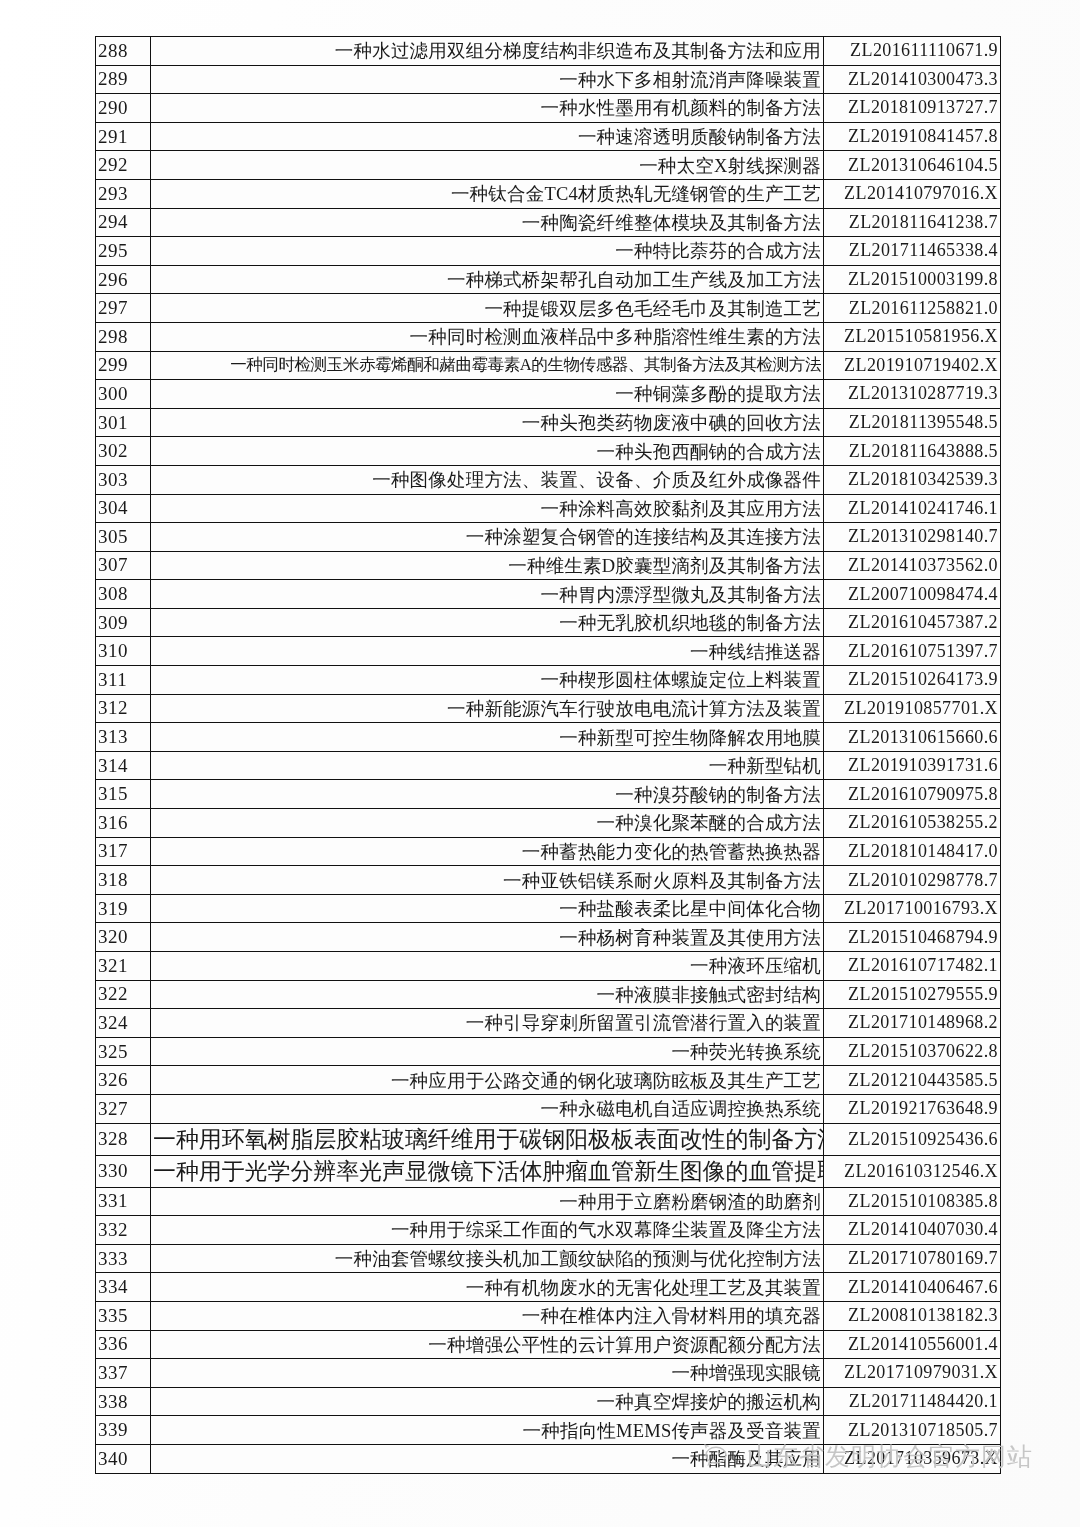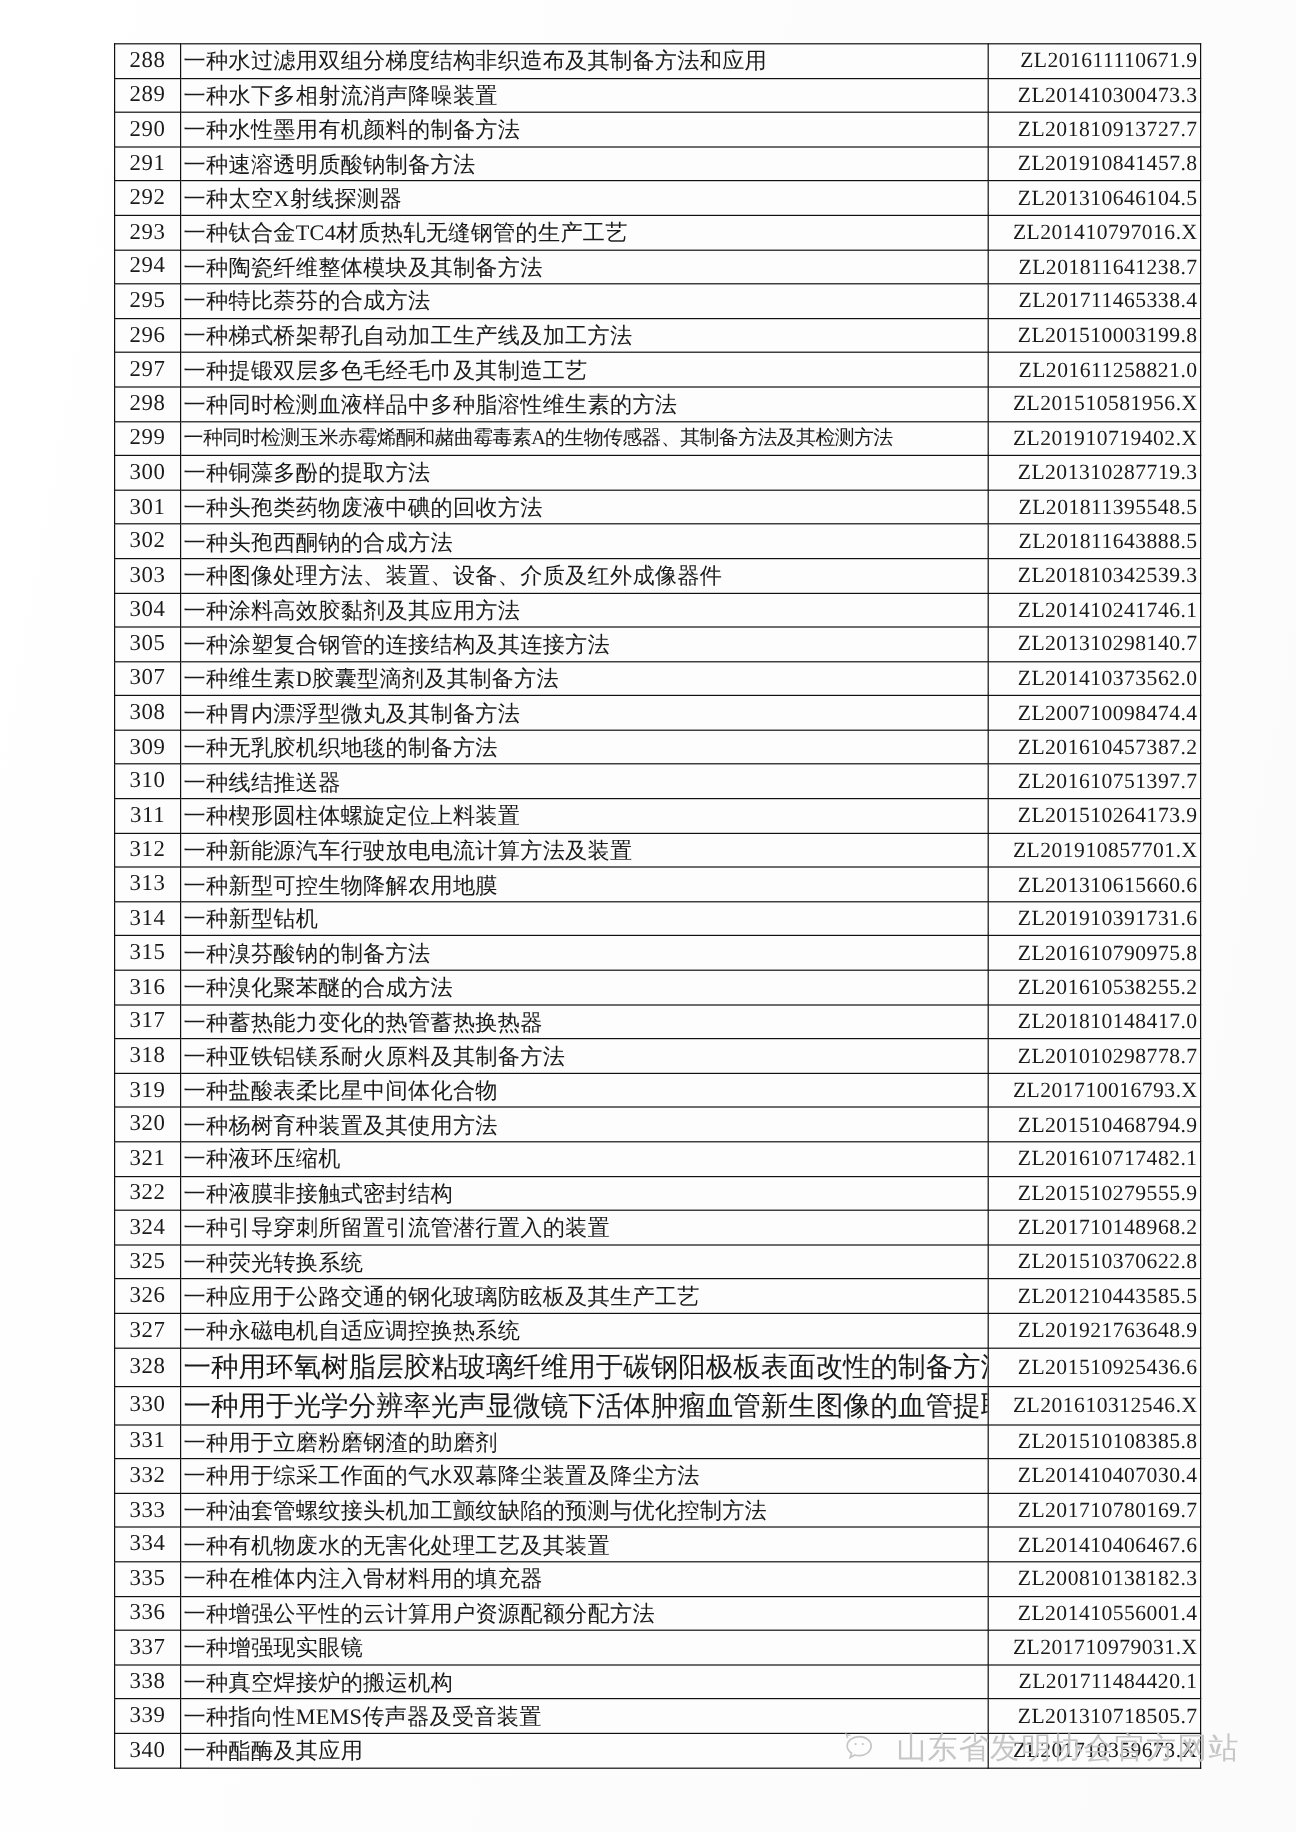--- a/index.html
+++ b/index.html
@@ -48,28 +48,28 @@
     padding: 0 2px;
     vertical-align: middle;
     color: #1a1a1a;
     background: #fdfdfd;
     overflow: hidden;
     white-space: nowrap;
   }
 
   td.col-index {
     width: 50px;
-    text-align: center;
+    text-align: left;
     font-size: 19px;
     letter-spacing: 0.5px;
   }
 
   td.col-title {
     width: 668px;
-    text-align: left;
+    text-align: right;
     font-size: 18.5px;
     letter-spacing: 0.2px;
   }
 
   td.col-number {
     width: 172px;
     text-align: right;
     font-size: 18px;
     letter-spacing: 0.4px;
   }

